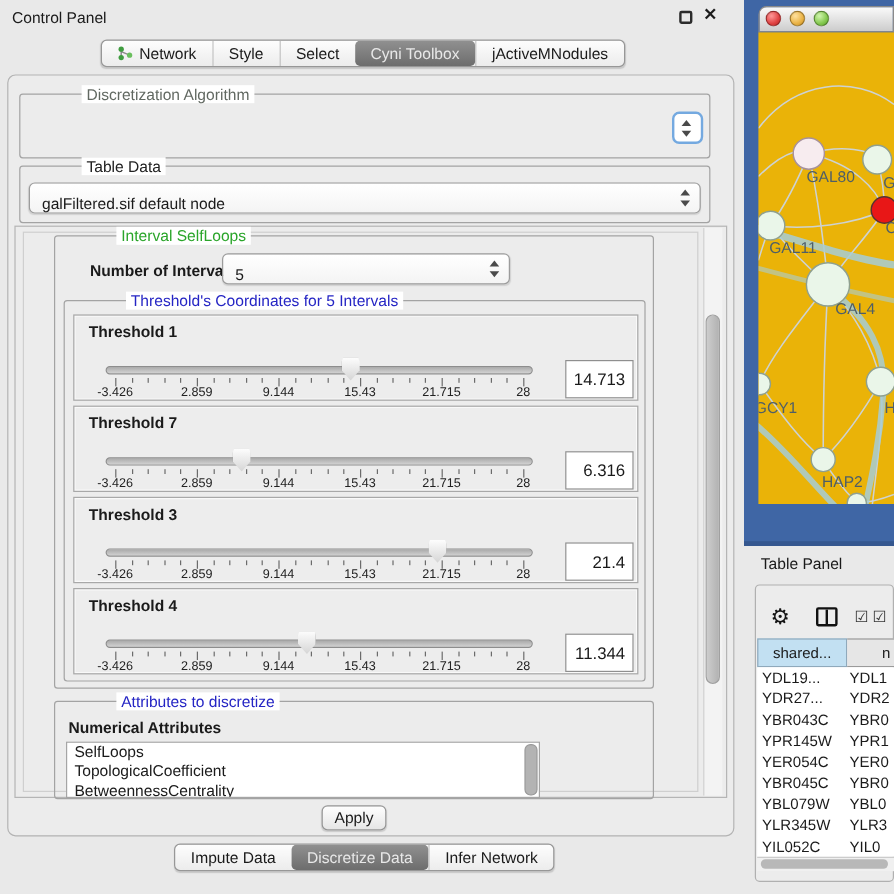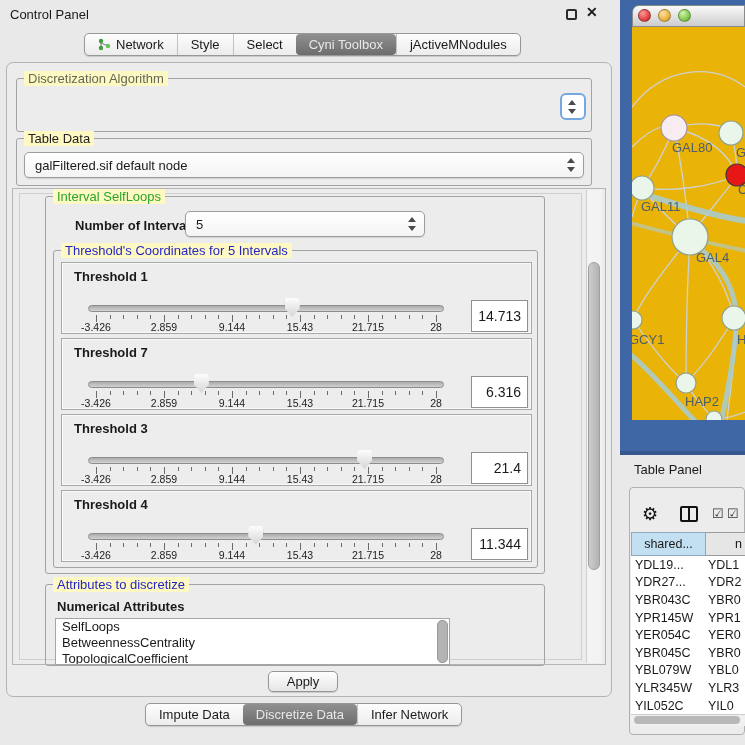--- a/index.html
+++ b/index.html
@@ -22,25 +22,25 @@
     border-left:1px solid #c3c3c3; cursor:pointer; }
   .seg:first-child { border-left:none; }
   .seg.selected { background:linear-gradient(#909090,#6d6d6d); color:#e8e8e8; border-radius:4px; border-left:none; }
   .net-ic { width:13px; height:13px; }
 
   
   .main-panel { position:absolute; left:6px; top:62px; width:606px; height:635px;
     background:#ececec; border:1px solid #b3b3b3; border-radius:7px; }
 
   .groupbox { position:absolute; border:1px solid #a3a3a3; border-radius:3px; }
-  .group-title { position:absolute; font-size:13px; background:#fef9c3; padding:0 4px; white-space:nowrap; }
+  .group-title { position:absolute; font-size:13px; background:#ffffff; padding:0 4px; white-space:nowrap;margin-left:44px; }
 
   
   .combo { position:absolute; background:linear-gradient(#ffffff,#f4f4f4); border:1px solid #9c9c9c;
-    border-radius:5px; font-size:13px; display:flex; align-items:center; padding-left:10px; cursor:pointer;
+    border-radius:5px; font-size:13px; display:flex; align-items:flex-end; padding-left:10px; cursor:pointer;
     box-shadow:0 1px 1px rgba(0,0,0,.12); }
   .stepper { position:absolute; right:8px; top:50%; transform:translateY(-50%); width:9px; height:14px; }
   .stepper i { position:absolute; left:1px; width:0; height:0; border-left:4px solid transparent; border-right:4px solid transparent; }
   .stepper .up { top:0; border-bottom:5px solid #4a4a4a; }
   .stepper .dn { bottom:0; border-top:5px solid #4a4a4a; }
 
   
   #algo-popup { position:absolute; left:12px; top:85px; width:566px; height:50px; background:#fff;
     border:1px solid #c9c9c9; border-radius:2px 6px 8px 8px; box-shadow:0 5px 12px rgba(0,0,0,.38); z-index:10; }
   .popup-ph { position:absolute; left:0; right:0; top:3px; text-align:center; color:#b8b8b8; font-size:13px; }
@@ -78,21 +78,21 @@
   .th-value { position:absolute; left:409px; top:37px; width:57px; height:32px; background:#fff;
     border:1px solid #8f8f8f; font-size:14px; text-align:right; padding-right:6px; line-height:30px; }
 
   
   .attr-list { position:absolute; left:55px; top:618px; width:395px; height:47px; background:#fff;
     border:1px solid #a5a5a5; overflow:hidden; }
   .attr-item { font-size:13px; line-height:16px; padding-left:6px; white-space:nowrap; cursor:pointer; }
   .attr-scroll { position:absolute; left:437px; top:620px; width:11px; height:43px; background:#b3b3b3;
     border-radius:5px; border:1px solid #9a9a9a; cursor:pointer; }
 
-  .apply-btn { position:absolute; left:268px; top:671px; width:70px; height:21px;
+  .apply-btn { position:absolute; left:268px; top:671px; width:54px; height:21px;
     background:linear-gradient(#fefefe,#e6e6e6); border:1px solid #969696; border-radius:5px;
     font-size:13px; text-align:center; line-height:19px; cursor:pointer; box-shadow:0 1px 1px rgba(0,0,0,.15); }
 
   
   #network-frame { position:absolute; left:620px; top:0; width:125px; height:455px; background:#3f66a5; }
   #network-frame .frame-edge { position:absolute; left:0; bottom:0; width:100%; height:4px; background:#35578f; }
   .net-titlebar { position:absolute; left:632px; top:5px; width:113px; height:22px;
     background:linear-gradient(#fafafa,#cccccc); border:1px solid #8a8a8a; border-radius:7px 0 0 0; }
   .light { position:absolute; top:9px; width:13px; height:13px; border-radius:50%; border:1px solid rgba(0,0,0,.3); cursor:pointer; }
   .light.red    { left:638px; background:radial-gradient(circle at 35% 30%, #ff9a9a, #e04343 60%, #b52626); }
@@ -344,22 +344,22 @@
         <div class="tick" style="left: 374px; top: 52px; height: 7px;"></div>
         <div class="ticklabel" style="left: 350px;">28</div>
       </div>
     </div>
 
   <div class="groupbox" style="left:45px;top:584px;width:500px;height:82px;"></div>
   <div class="group-title title-blue" style="left:53px;top:577px;">Attributes to discretize</div>
   <div class="boldlabel" style="left:57px;top:599px;">Numerical Attributes</div>
   <div class="attr-list" id="attr-list">
       <div class="attr-item">SelfLoops</div>
+      <div class="attr-item">TopologicalCoefficient</div>
       <div class="attr-item">BetweennessCentrality</div>
-      <div class="attr-item">TopologicalCoefficient</div>
     </div>
   <div class="attr-scroll"></div>
 
   <div class="apply-btn">Apply</div>
 
   <div id="bottom-tabs" class="segbar">
       <div class="seg">
         <span>Impute Data</span>
       </div>
       <div class="seg selected">

